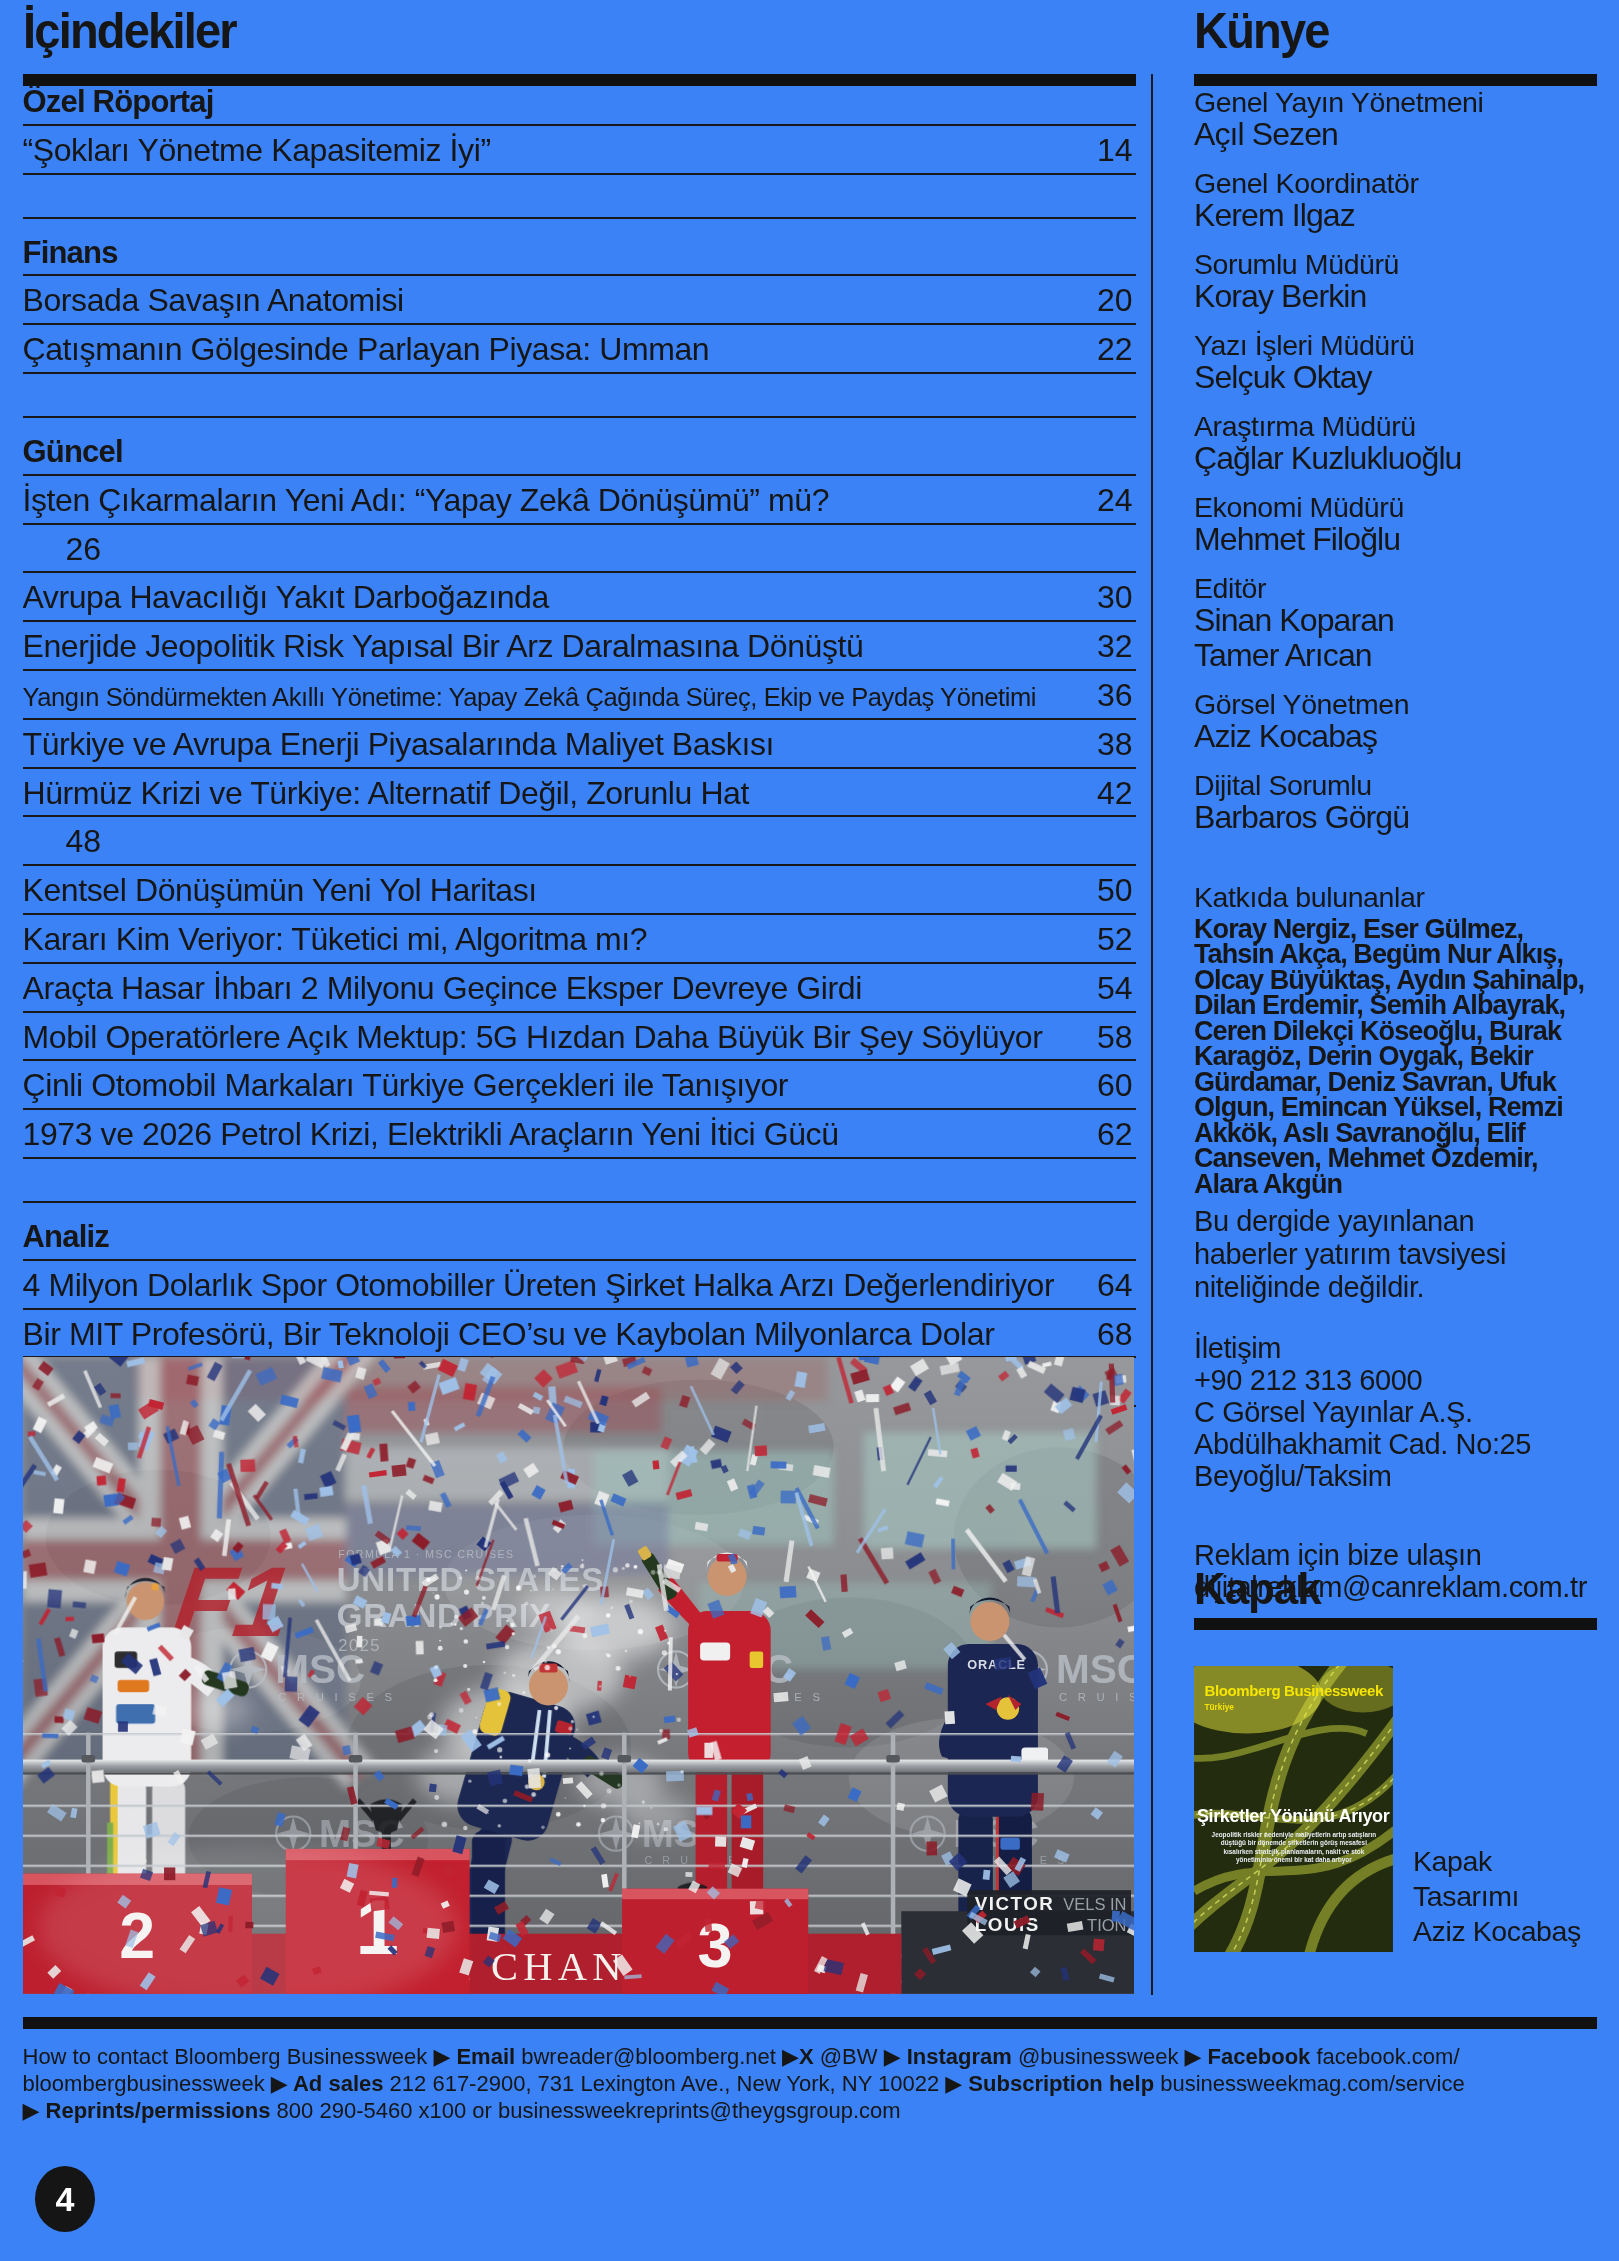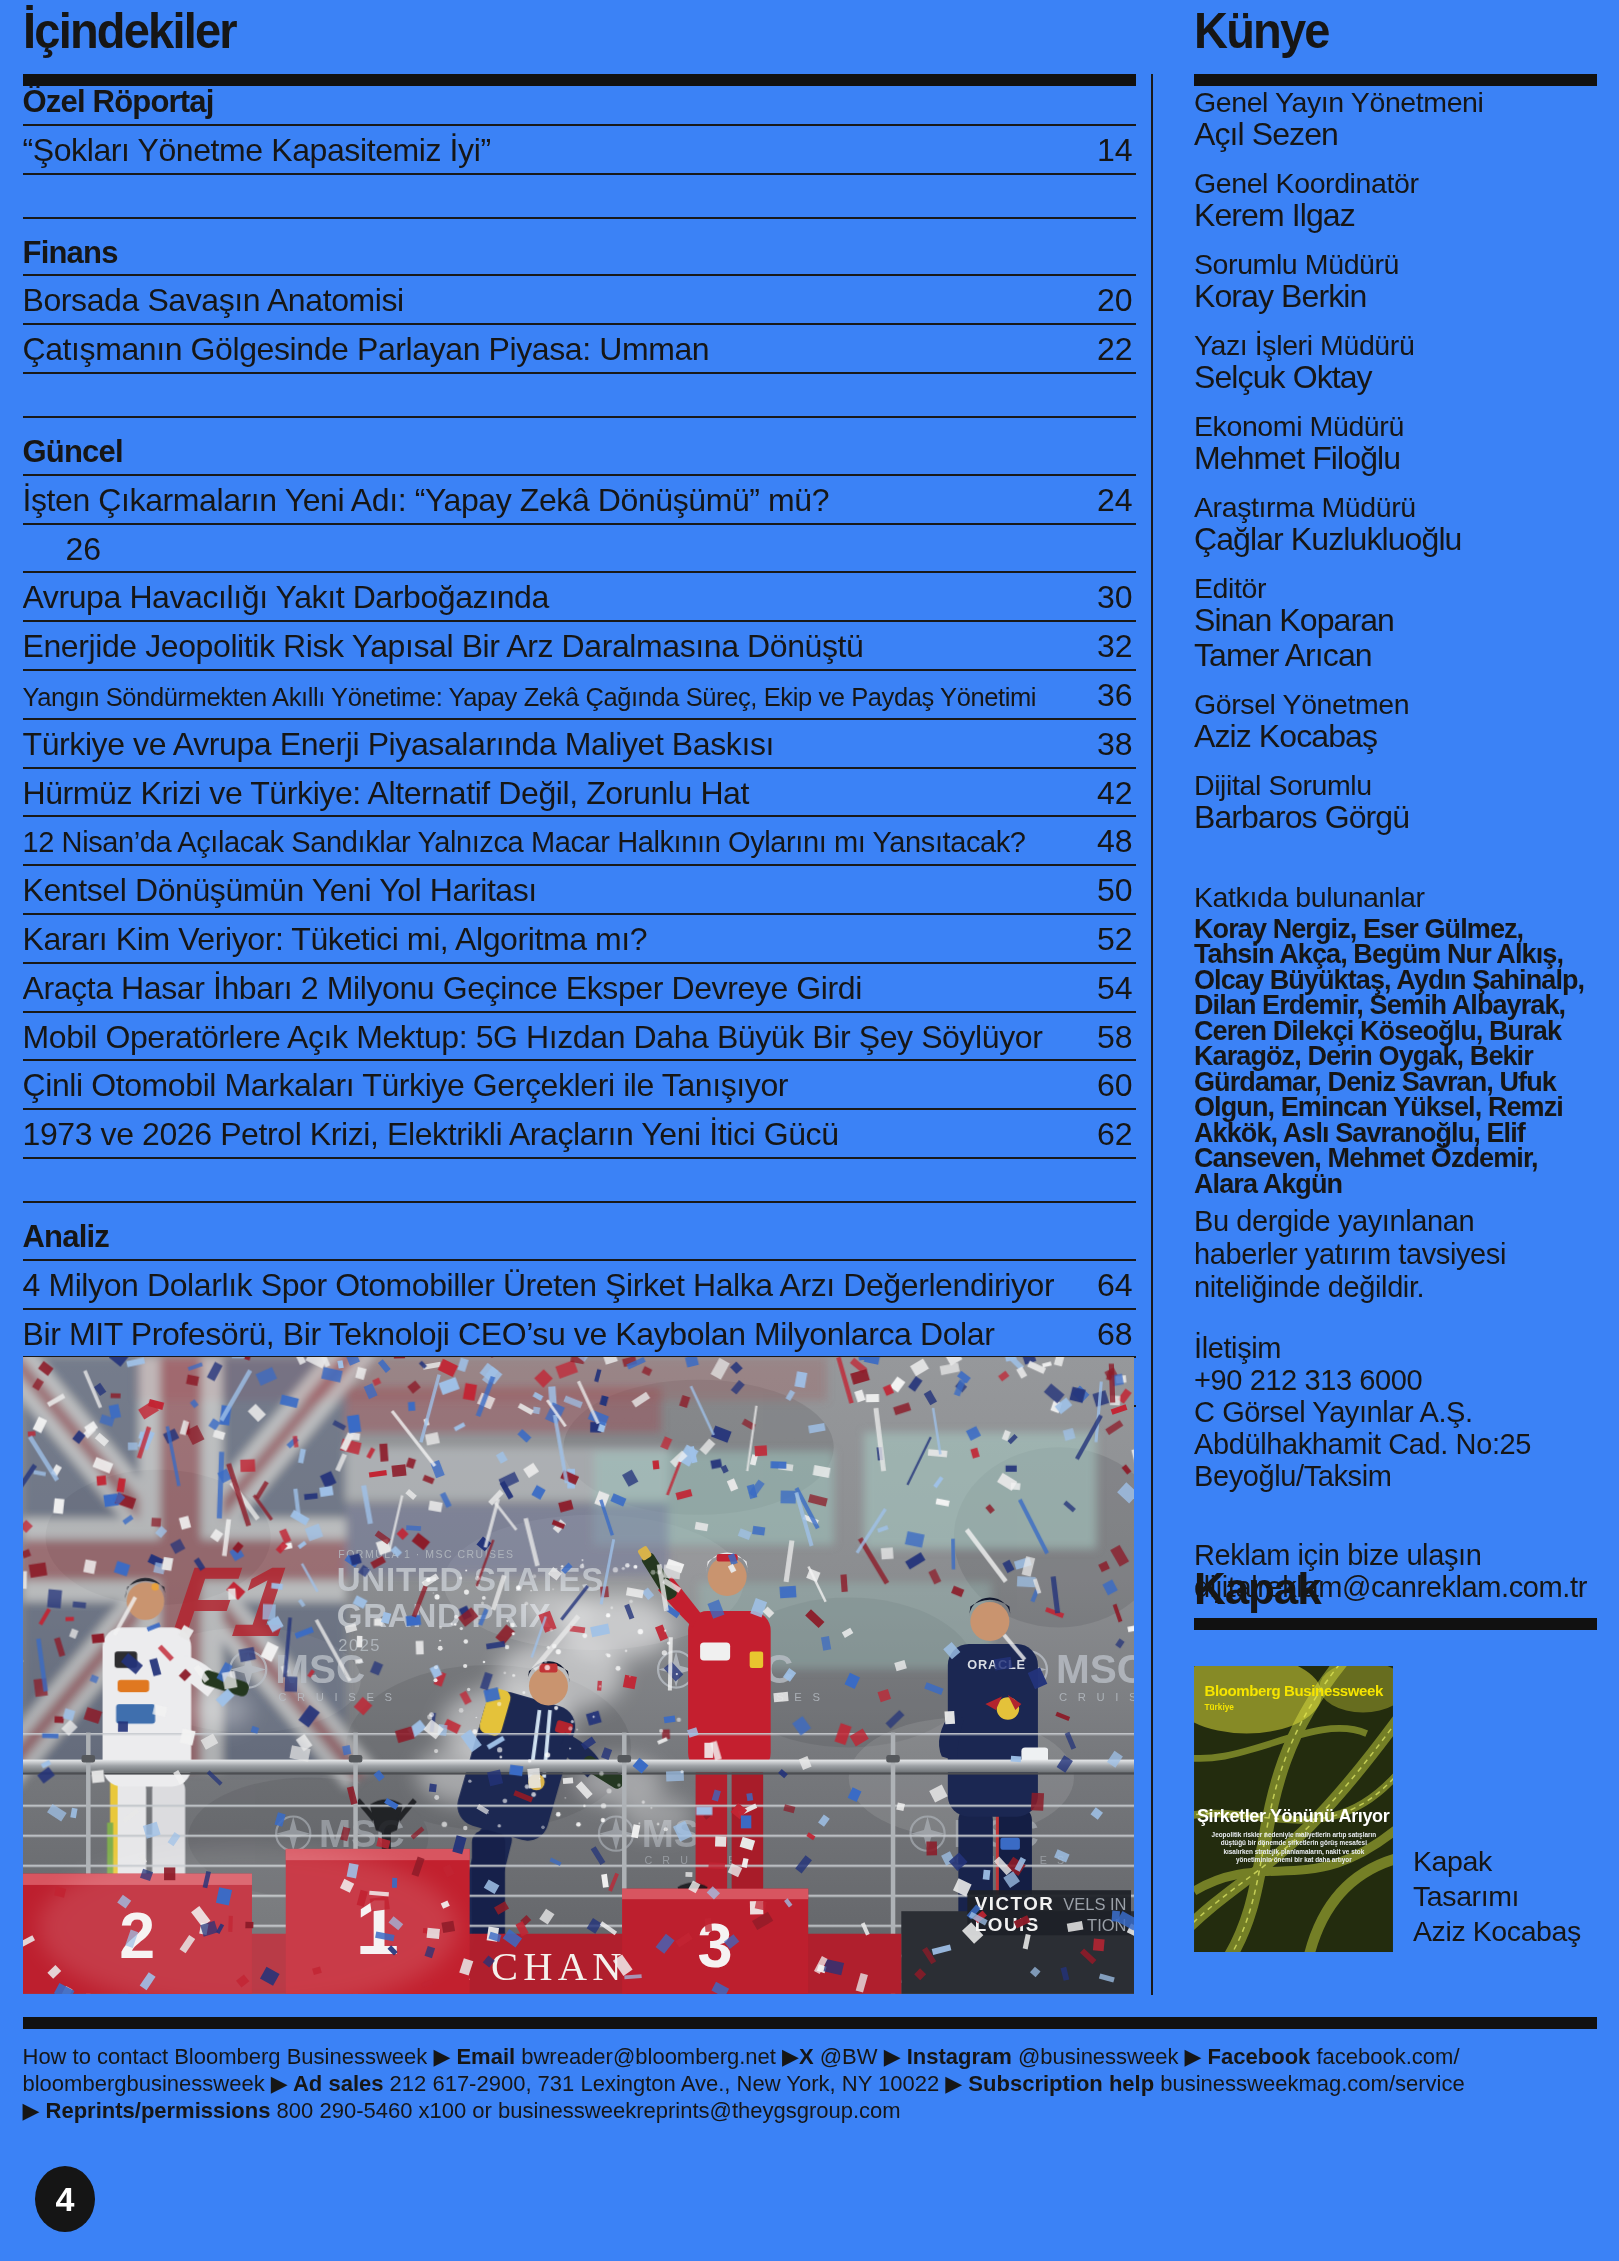--- a/index.html
+++ b/index.html
@@ -104,21 +104,20 @@
           </div>
           <div class="toc-row">
             <span class="toc-row-title">Türkiye ve Avrupa Enerji Piyasalarında Maliyet Baskısı</span>
             <span class="toc-row-page">38</span>
           </div>
           <div class="toc-row">
             <span class="toc-row-title">Hürmüz Krizi ve Türkiye: Alternatif Değil, Zorunlu Hat</span>
             <span class="toc-row-page">42</span>
           </div>
           <div class="toc-row">
-            <span class="toc-row-title" style="font-size: 29px;">12 Nisan’da Açılacak Sandıklar Yalnızca Macar Halkının Oylarını mı Yansıtacak?</span>
             <span class="toc-row-page">48</span>
           </div>
           <div class="toc-row">
             <span class="toc-row-title">Kentsel Dönüşümün Yeni Yol Haritası</span>
             <span class="toc-row-page">50</span>
           </div>
           <div class="toc-row">
             <span class="toc-row-title">Kararı Kim Veriyor: Tüketici mi, Algoritma mı?</span>
             <span class="toc-row-page">52</span>
           </div>
@@ -174,26 +173,26 @@
         </div>
         <div class="mh-group">
           <div class="mh-label">Sorumlu Müdürü</div>
           <div class="mh-name">Koray Berkin</div>
         </div>
         <div class="mh-group">
           <div class="mh-label">Yazı İşleri Müdürü</div>
           <div class="mh-name">Selçuk Oktay</div>
         </div>
         <div class="mh-group">
+          <div class="mh-label">Araştırma Müdürü</div>
+          <div class="mh-name">Çağlar Kuzlukluoğlu</div>
+        </div>
+        <div class="mh-group">
           <div class="mh-label">Ekonomi Müdürü</div>
           <div class="mh-name">Mehmet Filoğlu</div>
-        </div>
-        <div class="mh-group">
-          <div class="mh-label">Araştırma Müdürü</div>
-          <div class="mh-name">Çağlar Kuzlukluoğlu</div>
         </div>
         <div class="mh-group">
           <div class="mh-label">Editör</div>
           <div class="mh-name">Sinan Koparan</div>
           <div class="mh-name">Tamer Arıcan</div>
         </div>
         <div class="mh-group">
           <div class="mh-label">Görsel Yönetmen</div>
           <div class="mh-name">Aziz Kocabaş</div>
         </div>

